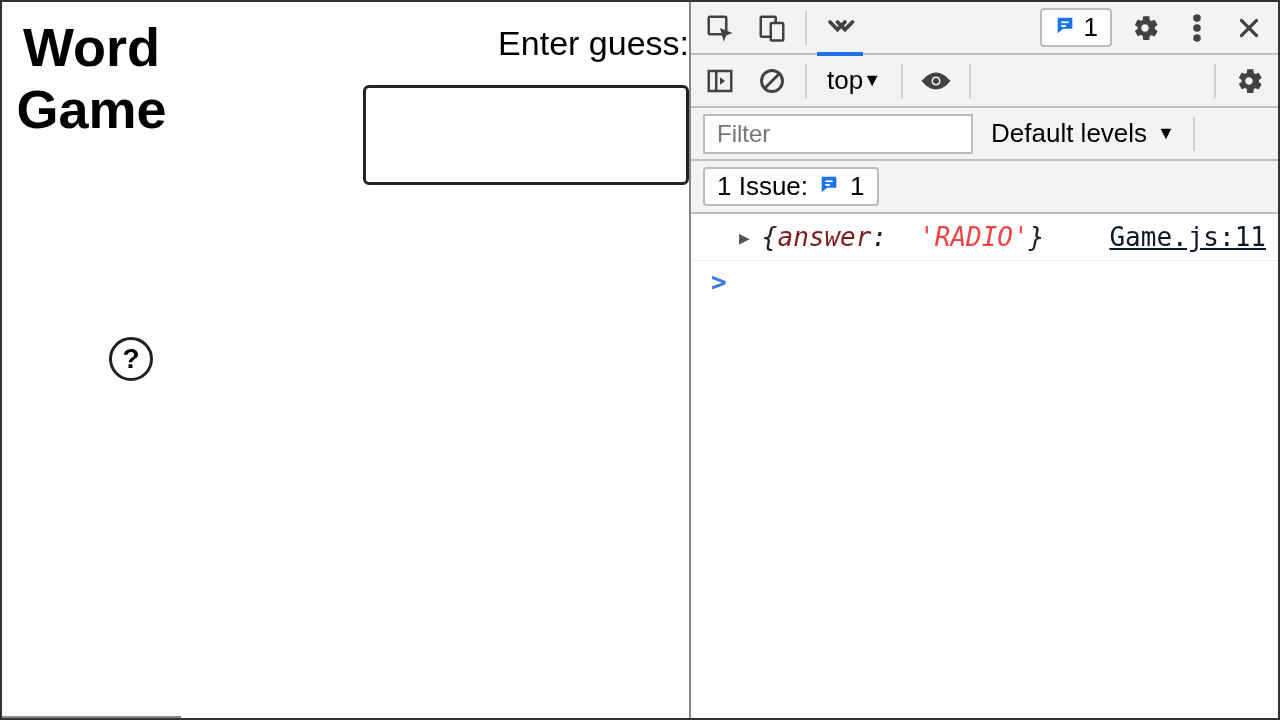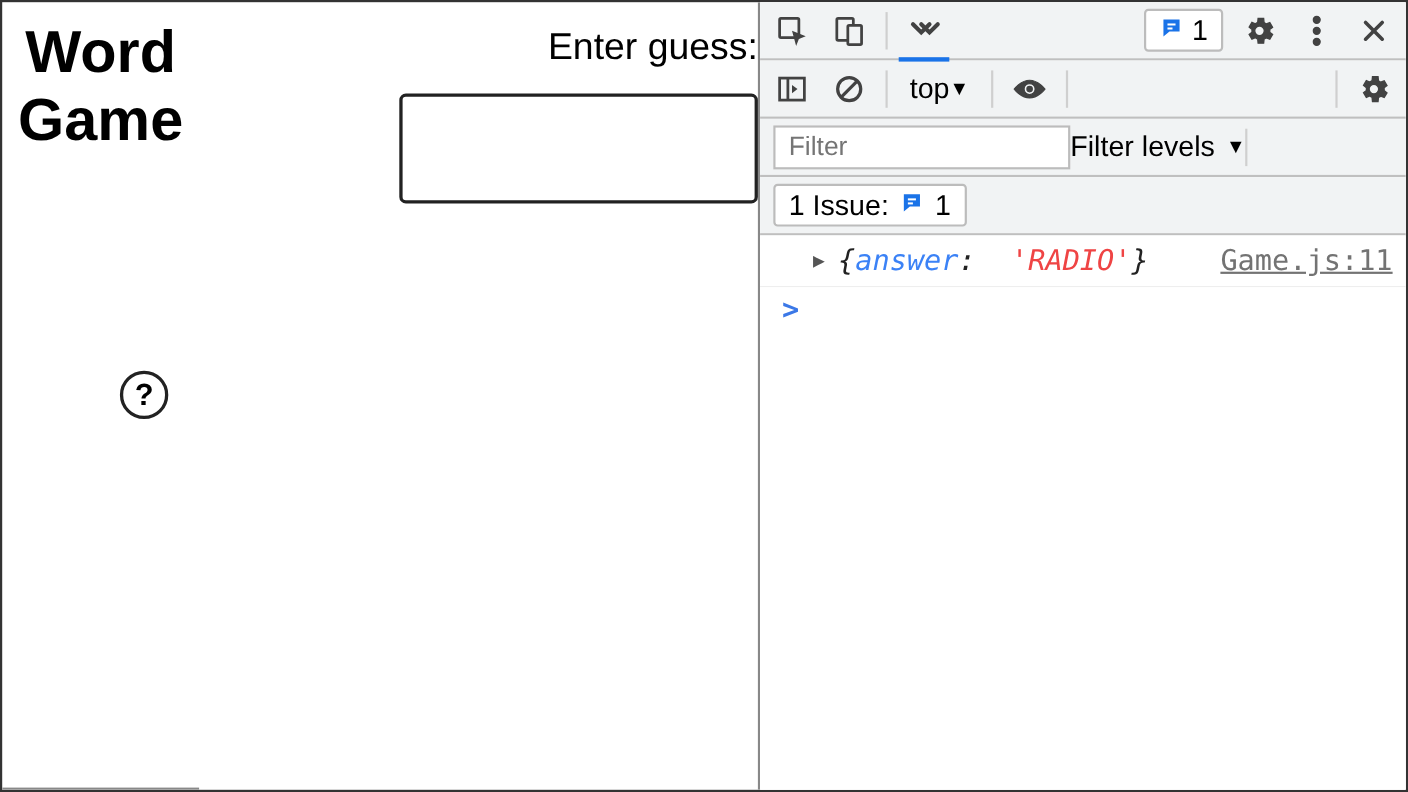--- a/index.html
+++ b/index.html
@@ -24,35 +24,35 @@
   .dt-overflow::after { content:""; position:absolute; left:-4px; right:-4px; bottom:-9px; height:4px; background:#1a73e8; }
   .spacer { flex: 1; }
   .issues-pill { display: flex; align-items: center; gap: 8px; border: 2px solid #bcbcbc; border-radius: 4px; padding: 2px 12px; font-size: 26px; background: #fff; cursor: pointer; }
   .issues-pill .msg-ico { color:#1a73e8; }
   .divider { width: 2px; height: 34px; background: #cfcfcf; }
 
   .dt-toolbar { height: 53px; border-bottom: 2px solid #bfbfbf; background: #f1f3f4; display: flex; align-items: center; padding: 0 10px; gap: 14px; }
   .ctx-select { font-size: 26px; display: flex; align-items: center; cursor: pointer; padding: 0 6px; }
   .tri-down { font-size: 18px; }
 
-  .dt-filter { height: 53px; border-bottom: 2px solid #bfbfbf; background: #f1f3f4; display: flex; align-items: center; padding: 0 12px; }
+  .dt-filter { height: 53px; border-bottom: 2px solid #bfbfbf; background: #f1f3f4; display: flex; align-items: center; padding: 0 12px; gap: 18px; }
   .filter-input { width: 270px; height: 40px; border: 2px solid #bcbcbc; background: #fff; font-size: 24px; padding: 0 12px; color: #888; }
   .levels { font-size: 26px; cursor: pointer; display: flex; align-items: center; gap: 10px; }
 
   .dt-issue-row { height: 53px; border-bottom: 2px solid #bfbfbf; background: #f1f3f4; display: flex; align-items: center; padding: 0 12px; }
   .issue-chip { display: flex; align-items: center; gap: 10px; border: 2px solid #bcbcbc; border-radius: 4px; padding: 2px 12px; font-size: 26px; background: #fff; cursor: pointer; }
   .issue-chip .msg-ico { color:#1a73e8; }
 
   .console-area { flex: 1; background:#fff; }
   .log-line { display: flex; align-items: center; padding: 8px 12px 8px 48px; font-family: "Menlo","Consolas",monospace; font-size: 26px; border-bottom: 1px solid #eee; }
   .log-caret { font-size: 18px; color:#555; margin-right: 12px; }
   .obj-brace { font-style: italic; color:#222; }
-  .obj-key { font-style: italic; color:#3b82f6; }
+  .obj-key { font-style: italic; color:#7f1d1d; }
   .obj-str { font-style: italic; color:#ef4444;margin-left:32px; }
-  .log-src { margin-left: auto; color:#737373; text-decoration: underline; cursor: pointer; font-family: "Menlo","Consolas",monospace; }
+  .log-src { margin-left: auto; color:#0f172a; text-decoration: underline; cursor: pointer; font-family: "Menlo","Consolas",monospace; }
   .prompt-line { padding: 6px 0 0 20px; }
   .prompt-caret { color:#3b78e7; font-family: "Menlo","Consolas",monospace; font-size: 26px; font-weight: 700; }
 </style>
 </head>
 <body>
 
 <div class="app">
   <div class="app-header">
     <div class="app-title">Word Game</div>
     <button class="help-btn">
@@ -149,21 +149,21 @@
     <div class="dt-ico">
       <svg width="30" height="30" viewBox="0 0 24 24" fill="#424242">
           <path d="M19.4 13a7.5 7.5 0 000-2l2.1-1.6-2-3.4-2.5 1a7.5 7.5 0 00-1.7-1L15 3h-4l-.3 2.9a7.5 7.5 0 00-1.7 1l-2.5-1-2 3.4L6.6 11a7.5 7.5 0 000 2l-2.1 1.6 2 3.4 2.5-1a7.5 7.5 0 001.7 1L11 21h4l.3-2.9a7.5 7.5 0 001.7-1l2.5 1 2-3.4L19.4 13zM12 15.5A3.5 3.5 0 1115.5 12 3.5 3.5 0 0112 15.5z"></path>
         </svg>
     </div>
   </div>
 
   <div class="dt-filter">
     <input class="filter-input" placeholder="Filter" style="">
     <div class="levels">
-      <span>Filter levels</span>
+      <span>Default levels</span>
       <span class="tri-down">▼</span>
     </div>
     <div class="divider"></div>
   </div>
 
   <div class="dt-issue-row">
     <div class="issue-chip">
       <span>1 Issue:</span>
       <span class="msg-ico">
         <svg width="22" height="22" viewBox="0 0 24 24" fill="#1a73e8">

